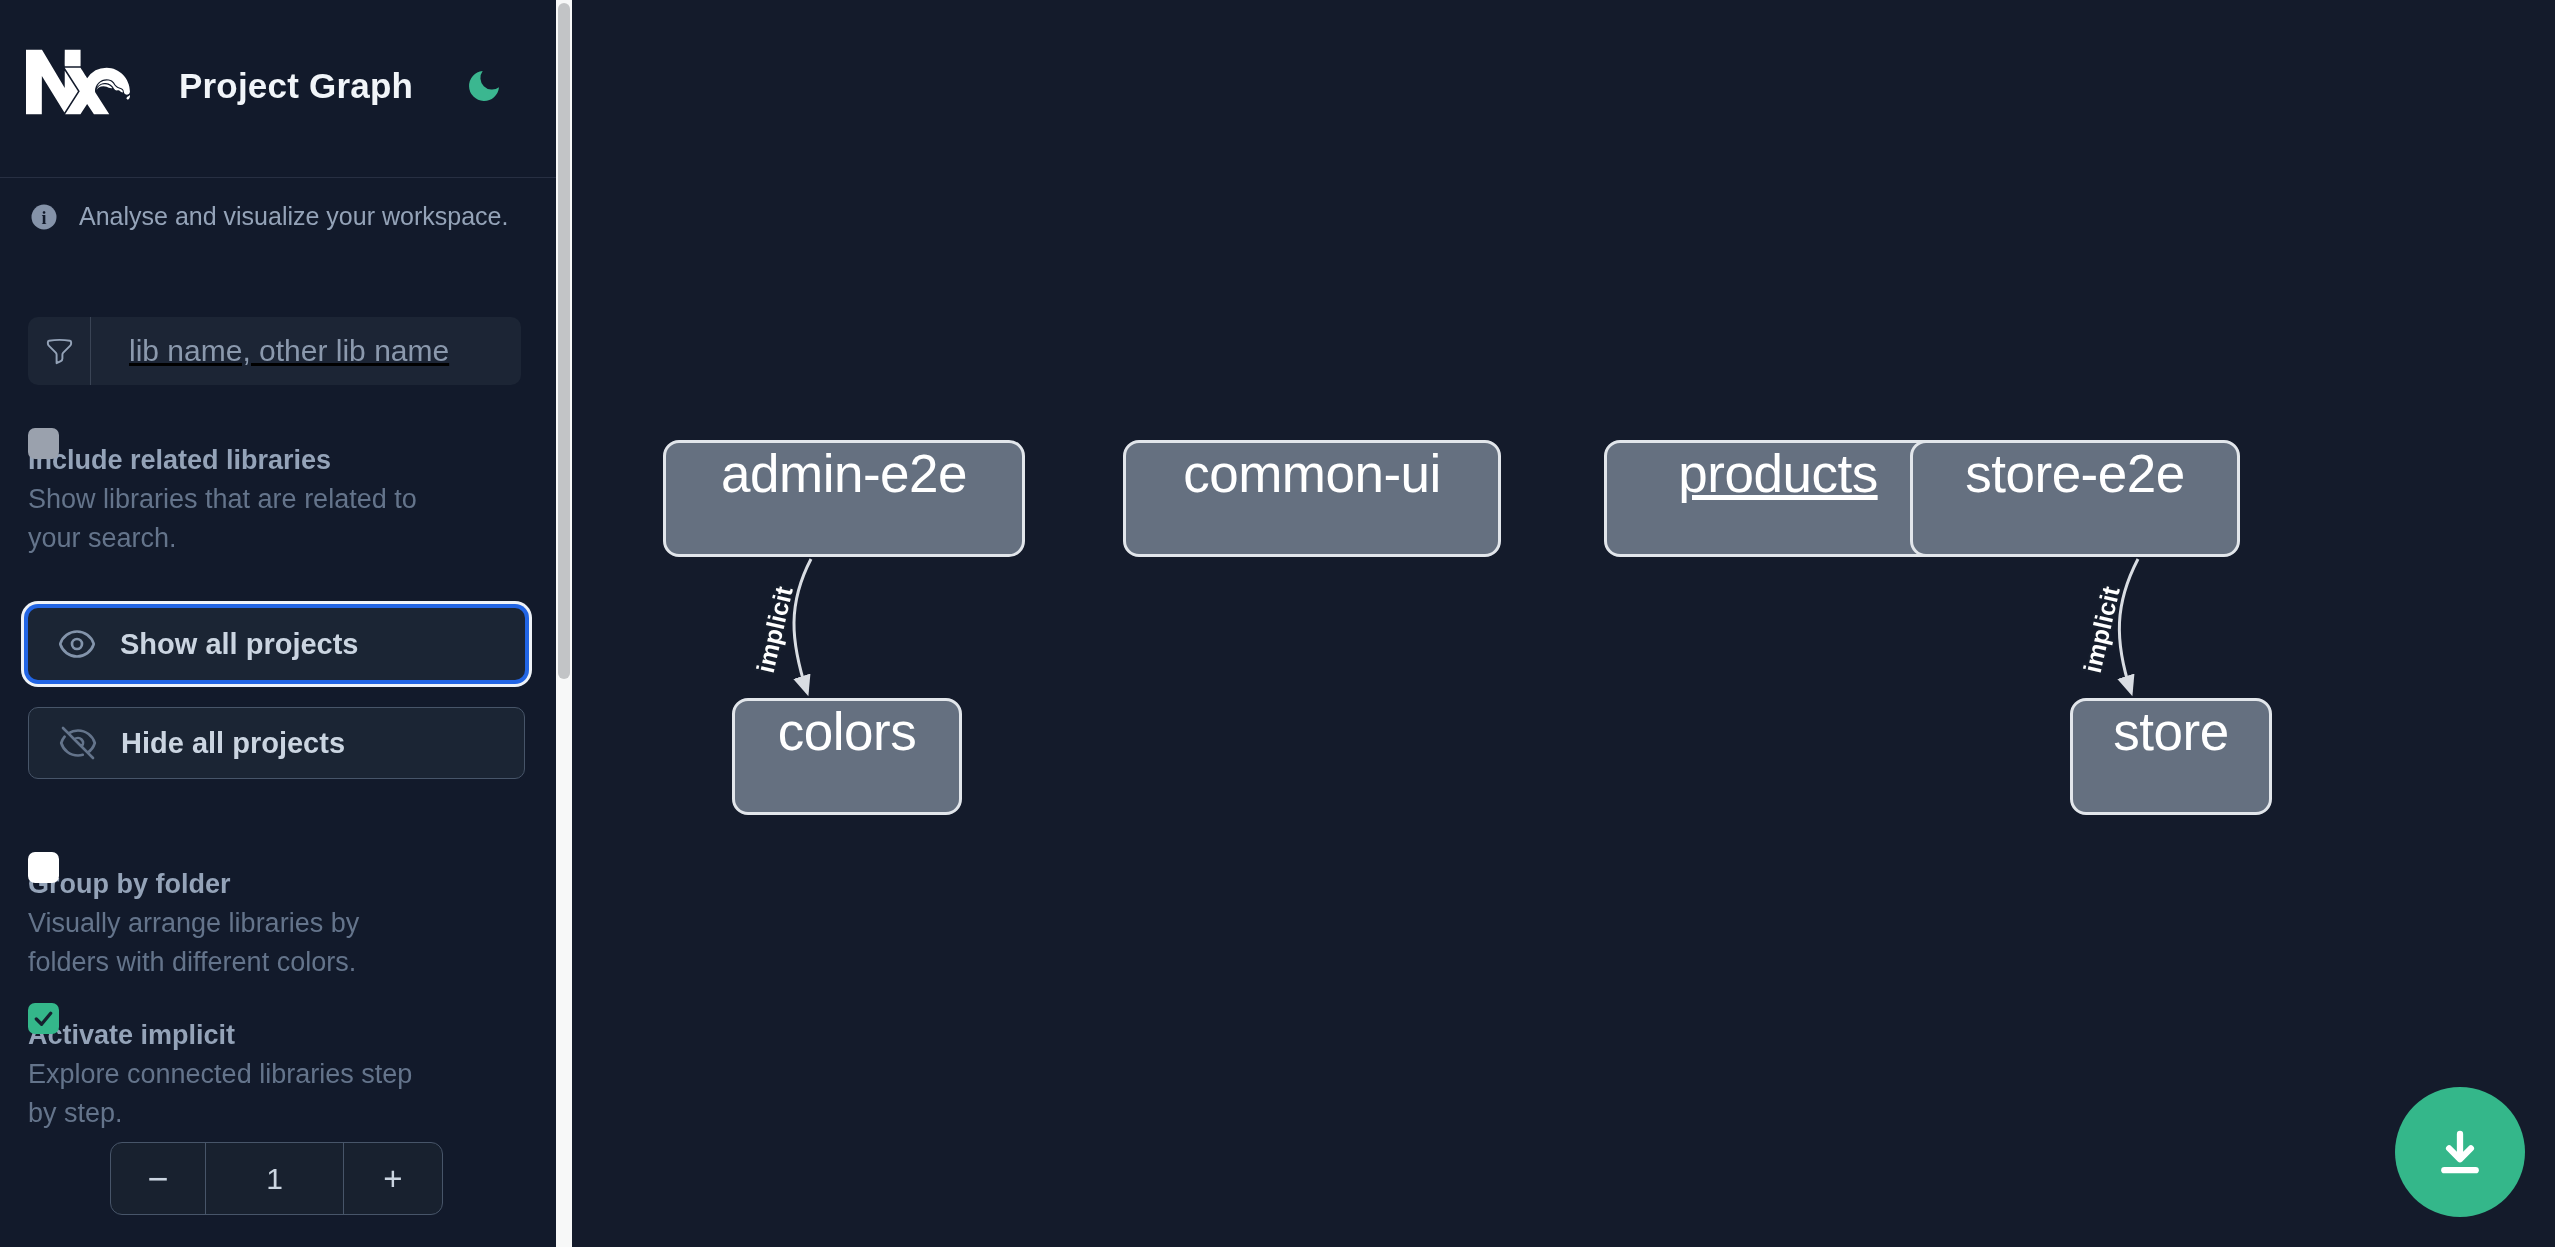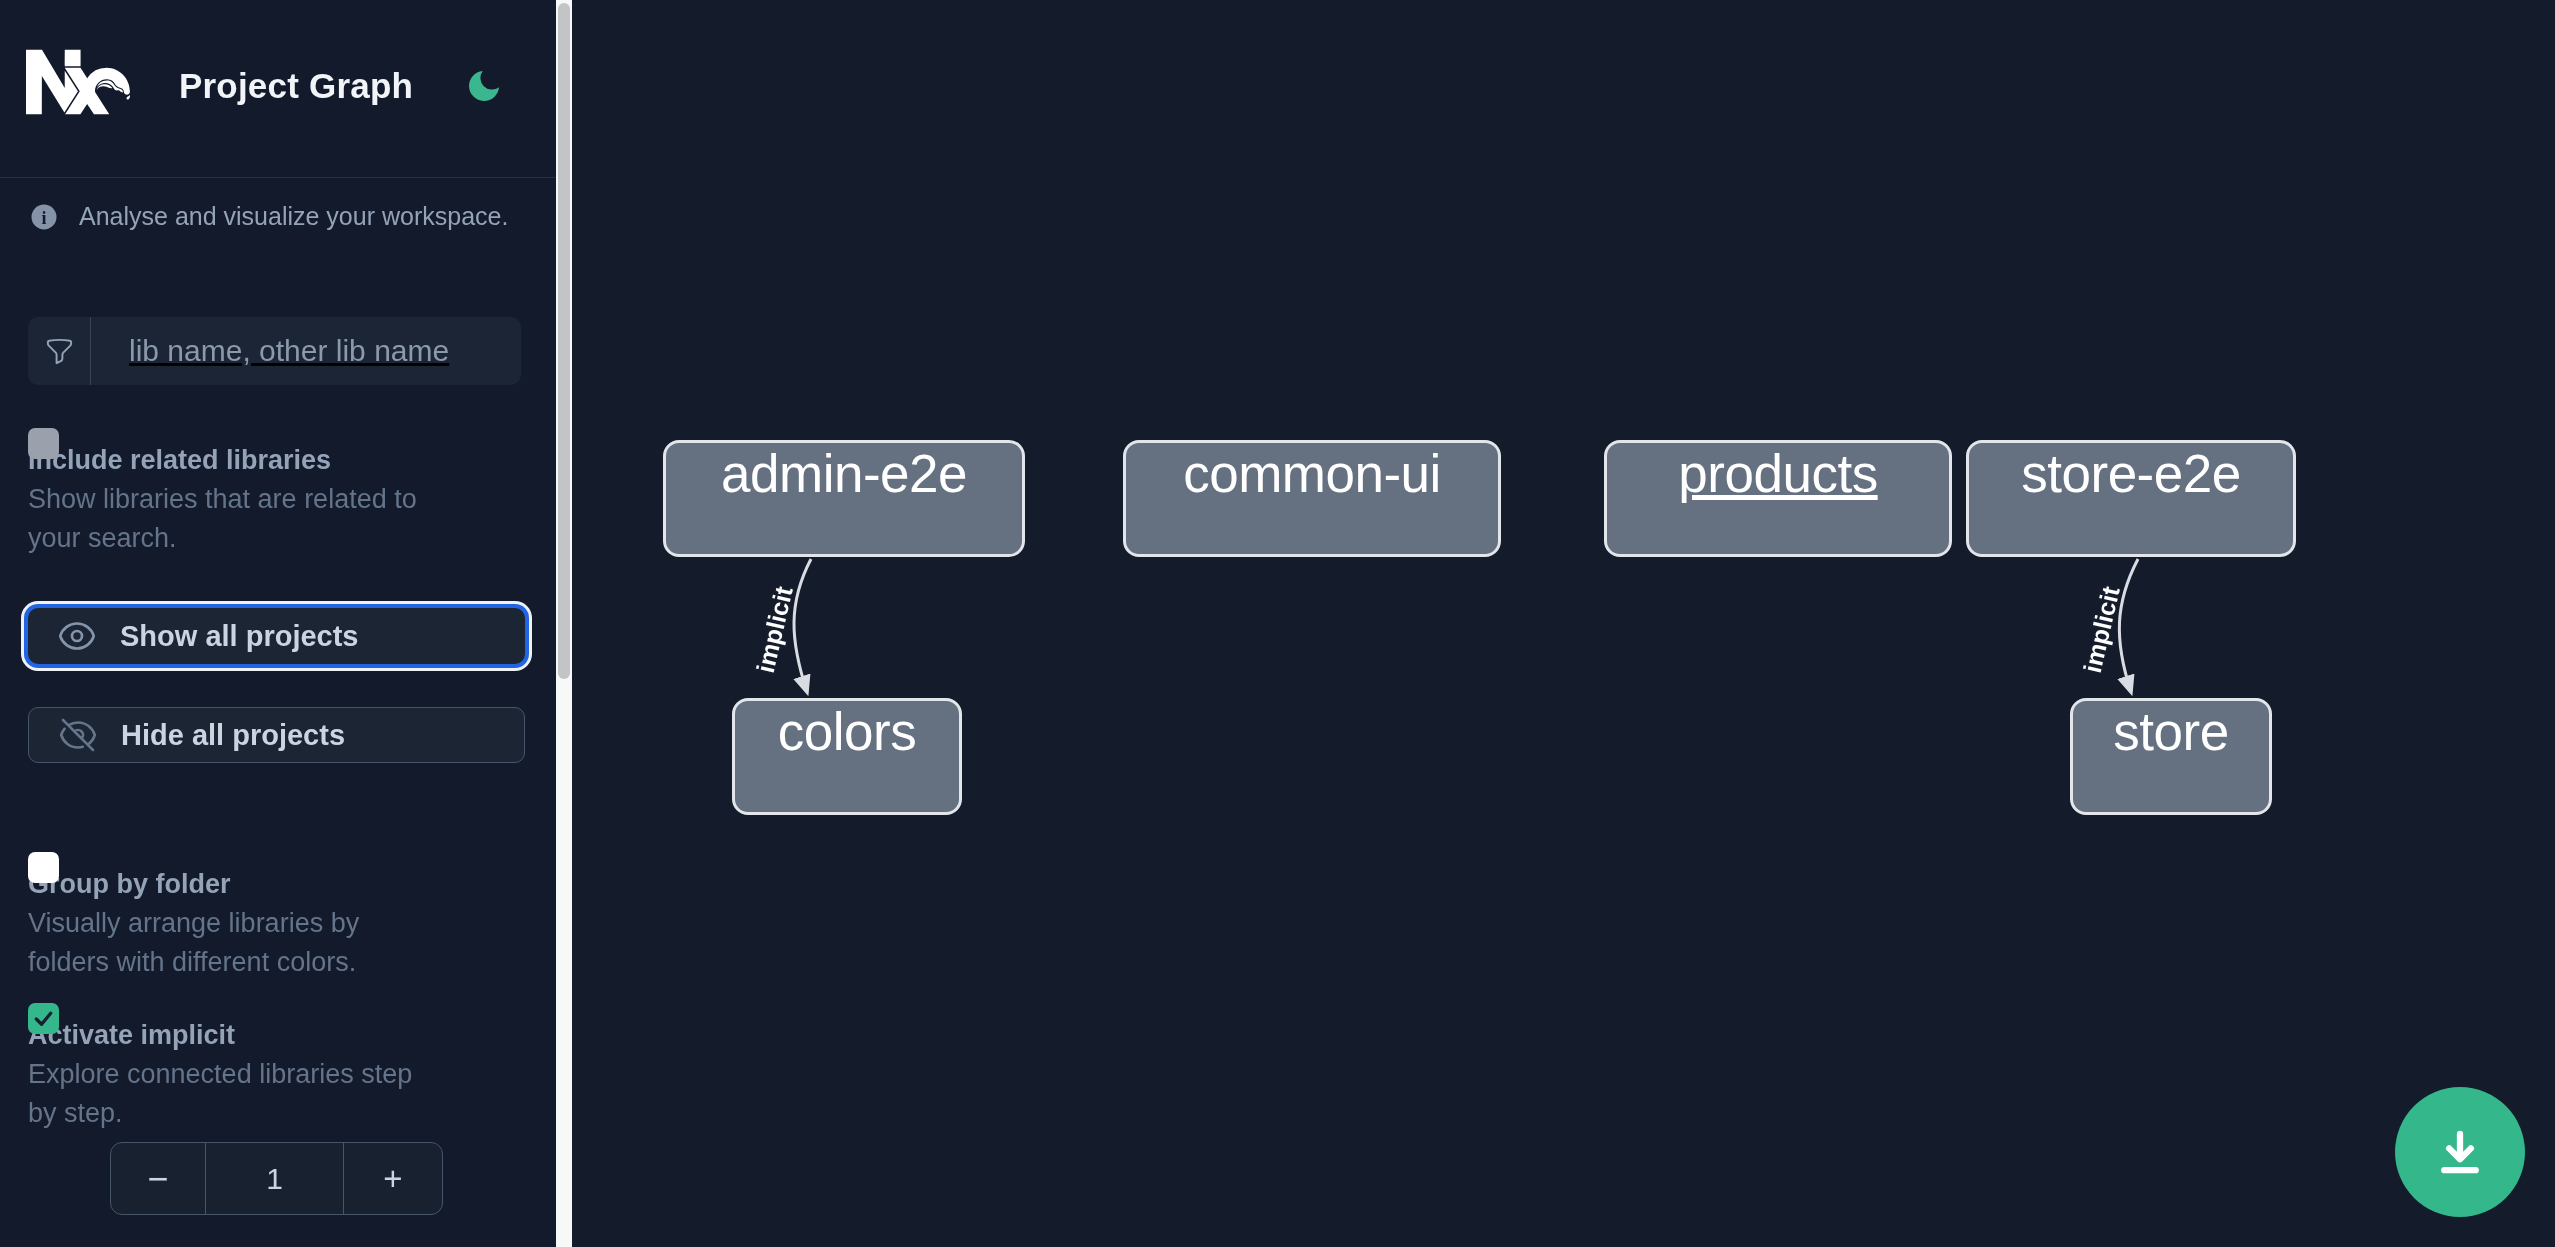--- a/index.html
+++ b/index.html
@@ -102,21 +102,21 @@
   .option-texts{margin-left:57px;}
   .option-label{
     display:block;color:var(--text-secondary);font-size:27px;font-weight:700;
     line-height:31px;cursor:pointer;
   }
   .option-desc{
     display:block;margin-top:4px;color:var(--text-muted);font-size:27px;line-height:39px;
     width:440px;white-space:pre-line;
   }
   .side-button{
-    position:absolute;left:28px;width:497px;height:56px;
+    position:absolute;left:28px;width:497px;height:72px;
     background:var(--button-bg);border:1.5px solid var(--border-slate);border-radius:10px;
     display:flex;align-items:center;cursor:pointer;
     color:var(--text-primary);font-size:29px;font-weight:600;
     font-family:"Liberation Sans",sans-serif;
   }
   .btn-show{
     top:608px;border:none;
     box-shadow:0 0 0 4px var(--focus-blue),0 0 0 7px #eef2f7;
   }
   .btn-hide{top:707px;}
@@ -159,21 +159,21 @@
   <div id="graph-nodes">
       <div class="graph-node" style="left: 663px; top: 440px; width: 362px; height: 117px;">
         <span>admin-e2e</span>
       </div>
       <div class="graph-node" style="left: 1123px; top: 440px; width: 378px; height: 117px;">
         <span>common-ui</span>
       </div>
       <div class="graph-node" style="left: 1604px; top: 440px; width: 348px; height: 117px; text-decoration: underline;">
         <span>products</span>
       </div>
-      <div class="graph-node" style="left: 1966px; top: 440px; width: 330px; height: 117px;">
+      <div class="graph-node" style="left: 1910px; top: 440px; width: 330px; height: 117px;">
         <span>store-e2e</span>
       </div>
       <div class="graph-node" style="left: 732px; top: 698px; width: 230px; height: 117px;">
         <span>colors</span>
       </div>
       <div class="graph-node" style="left: 2070px; top: 698px; width: 202px; height: 117px;">
         <span>store</span>
       </div>
     </div>
 

